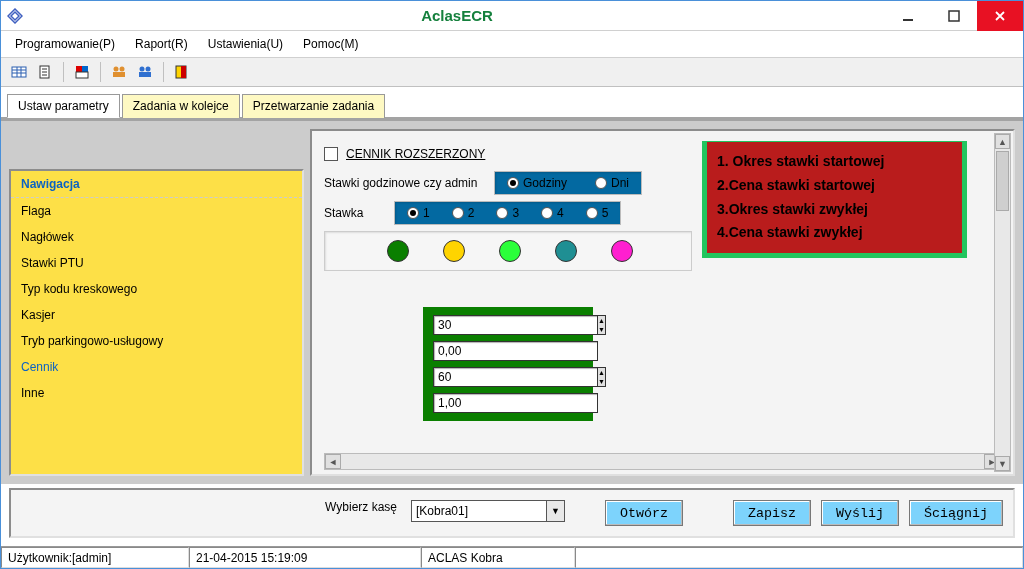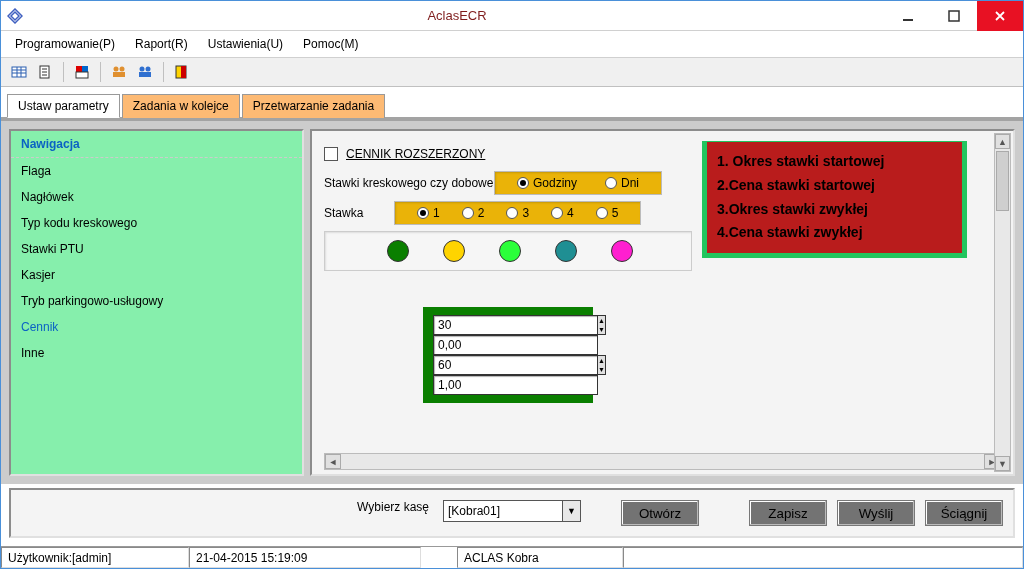--- a/index.html
+++ b/index.html
@@ -2,77 +2,77 @@
 <html><head>
 <meta charset="utf-8">
 <style>
   * { box-sizing: border-box; }
   body { margin:0; font-family: Tahoma, Arial, sans-serif; font-size: 12px; background:#fff; color:#000; }
   .window { border:1px solid #4a90d9; width:1024px; height:569px; display:flex; flex-direction:column; }
   .titlebar { background:#fff; height:30px; display:flex; align-items:center; border-bottom:1px solid #d0d0d0; }
   .title-icon { width:16px; height:16px; margin:0 6px; position:relative; }
   .title-icon::before, .title-icon::after { content:''; position:absolute; left:50%; top:50%; }
   .title-icon svg { display:block; }
-  .title-text { flex:1; text-align:center; font-size:13px; color:#7f1d1d; }
+  .title-text { flex:1; text-align:center; font-size:15px; color:#15803d;font-weight:bold; }
   .winbtns { display:flex; }
   .winbtn { width:46px; height:30px; display:flex; align-items:center; justify-content:center; font-family: "Segoe UI Symbol", sans-serif; font-size:12px; }
   .winbtn.close { background:#e81123; color:#fff; }
   .menubar { background:#fff; padding:2px 6px; display:flex; gap:4px; border-bottom:1px solid #d0d0d0; }
   .menuitem { padding:4px 8px; }
   .toolbar { background:#f0f0f0; border-bottom:1px solid #c0c0c0; padding:3px 6px; display:flex; align-items:center; gap:2px; }
   .toolsep { width:1px; height:20px; background:#c0c0c0; margin:0 4px; }
   .toolbtn { width:24px; height:22px; display:flex; align-items:center; justify-content:center; }
   .tabbar { display:flex; border-bottom:4px solid #a3a3a3; padding:6px 6px 0 6px; background:#fff; }
-  .tab { border:1px solid #999; border-bottom:none; padding:4px 10px; background:#fdba74; margin-right:2px; position:relative; top:1px; }
+  .tab { border:1px solid #999; border-bottom:none; padding:4px 10px; background:#fef9c3; margin-right:2px; position:relative; top:1px; }
   .tab.active { background:#fff; border-bottom:1px solid #fff; }
   .workarea { flex:1; display:flex; padding:8px; gap:6px; background:#ccc; }
-  .nav { width:295px; background:#86efac; border:2px inset #e0e0e0; }
+  .nav { width:295px; background:#fde047; border:2px inset #e0e0e0;margin-top:40px; }
   .nav-header { color:#0b62c4; font-weight:bold; padding:6px 10px; border-bottom:1px dashed #ccc; }
   .nav-item { padding:6px 10px; }
   .nav-item.current { color:#0b62c4; }
   .main { flex:1; background:#f4f4f4; border:2px inset #e0e0e0; padding:10px 12px 4px 12px; display:flex; flex-direction:column; position:relative; }
   .main-inner { flex:1; display:flex; gap:10px; overflow:hidden; }
   .form-col { flex:1; min-width:0; position:relative; }
   .legend { width:265px; margin-top:-4px; }
   .legend-box { background:#b91c1c; border:5px solid #22c55e; padding:8px 10px; font-size:14px; line-height:1.7; }
   .legend-line.b { font-weight:bold; }
   .row { display:flex; align-items:center; margin:6px 0; }
   .chk-row { margin-bottom:10px;text-decoration:underline; }
   .chk { width:14px; height:14px; border:1px solid #555; background:#fff; display:inline-block; margin-right:8px; }
-  .radio-group { border:1px solid #bbb; box-shadow: inset 1px 1px 2px rgba(0,0,0,.15); background:#eab308; padding:4px 22px; display:flex; gap:28px; align-items:center;text-align:center; }
+  .radio-group { border:1px solid #bbb; box-shadow: inset 1px 1px 2px rgba(0,0,0,.15); background:#0369a1; padding:4px 12px; display:flex; gap:28px; align-items:center;text-align:center; }
   .radio { display:flex; align-items:center; gap:4px; }
   .rdot { width:12px; height:12px; border:1px solid #555; border-radius:50%; background:#fff; display:flex; align-items:center; justify-content:center; }
   .rdot.sel::after { content:''; width:6px; height:6px; background:#000; border-radius:50%; }
   .lbl { width:170px; }
   .circle-bar { border:1px solid #ccc; box-shadow: inset 1px 1px 2px rgba(0,0,0,.1); background:#f6f6f6; margin-top:6px; padding:8px 10px; display:flex; gap:34px; justify-content:flex-start; padding-left:62px; }
   .circ { width:22px; height:22px; border-radius:50%; border:1px solid #333; }
-  .green-panel { background:#0a7f00; width:170px; margin:36px auto 0 auto; padding:8px 10px; display:flex; flex-direction:column; }
+  .green-panel { background:#0a7f00; width:170px; margin:36px auto 0 auto; padding:8px 10px; display:flex; flex-direction:column; gap:6px; }
   .gp-field { display:flex; }
   .gp-input { flex:1; height:20px; border:1px solid #333; box-shadow: inset 1px 1px 1px rgba(0,0,0,.3); background:#fff; font-size:12px; padding:0 4px; }
   .spin { width:16px; height:20px; border:1px solid #333; border-left:none; background:#e0e0e0; display:flex; flex-direction:column; }
   .spin span { flex:1; display:flex; align-items:center; justify-content:center; font-size:7px; line-height:1; }
   .hscroll { height:17px; background:#e8e8e8; border:1px solid #bbb; margin-top:4px; position:relative; }
   .hscroll .arrow { position:absolute; top:0; width:16px; height:15px; background:#e0e0e0; border:1px solid #aaa; display:flex; align-items:center; justify-content:center; font-size:9px; color:#555; }
   .hscroll .arrow.l { left:0; }
   .hscroll .arrow.r { right:0; }
   .vscroll { position:absolute; right:2px; top:2px; bottom:2px; width:17px; background:#e8e8e8; border:1px solid #bbb; }
   .vscroll .arrow { position:absolute; left:0; right:0; height:15px; background:#e0e0e0; border:1px solid #aaa; display:flex; align-items:center; justify-content:center; font-size:9px; color:#555; }
   .vscroll .arrow.t { top:0; }
   .vscroll .arrow.b { bottom:0; }
   .vscroll .thumb { position:absolute; left:1px; right:1px; top:17px; height:60px; background:#cfcfcf; border:1px solid #aaa; }
   .main-right-pad { width:24px; }
   .bottombar { border:2px inset #e0e0e0; background:#f4f4f4; margin:4px 8px 8px 8px; padding:10px; display:flex; gap:10px; justify-content:flex-end; }
   .bb-label { margin-right:4px; }
   .select { display:flex; }
-  .select input { width:120px; height:22px; border:1px solid #555; background:#fff; font-size:12px; padding:0 4px; }
+  .select input { width:136px; height:22px; border:1px solid #555; background:#fff; font-size:12px; padding:0 4px; }
   .select .btn { width:18px; height:22px; border:1px solid #555; border-left:none; background:#e8e8e8; display:flex; align-items:center; justify-content:center; font-size:9px; }
-  .button { min-width:78px; height:26px; border:1px solid #777; background:#737373; padding:0 14px; box-shadow: inset -1px -1px 0 #bbb, inset 1px 1px 0 #fff; }
+  .button { min-width:78px; height:26px; border:1px solid #777; background:#7dd3fc; padding:0 14px; box-shadow: inset -1px -1px 0 #bbb, inset 1px 1px 0 #fff; font-family: Liberation Mono, monospace; }
   .statusbar { height:22px; border-top:1px solid #999; display:flex; font-size:12px; }
   .status-cell { border:1px inset #ddd; padding:2px 6px; display:flex; align-items:center; }
-  .sc1 { width:188px; } .sc2 { width:232px; } .sc3 { width:166px;margin-left:36px; } .sc4 { flex:1; }
+  .sc1 { width:188px; } .sc2 { width:232px; } .sc3 { width:154px; } .sc4 { flex:1; }
 </style>
 </head>
 <body>
 
 <div class="window">
 
   <div class="titlebar">
     <span class="title-icon">
       <svg width="16" height="16" viewBox="0 0 16 16">
           <g stroke="#4060c0" stroke-width="1.5" fill="none">
@@ -163,39 +163,39 @@
     <div class="tab">Zadania w kolejce</div>
     <div class="tab">Przetwarzanie zadania</div>
   </div>
 
   <div class="workarea">
 
     <div class="nav">
       <div class="nav-header">Nawigacja</div>
       <div class="nav-item">Flaga</div>
       <div class="nav-item">Nagłówek</div>
+      <div class="nav-item">Stawki PTU</div>
       <div class="nav-item">Typ kodu kreskowego</div>
-      <div class="nav-item">Stawki PTU</div>
       <div class="nav-item">Kasjer</div>
       <div class="nav-item">Tryb parkingowo-usługowy</div>
       <div class="nav-item current">Cennik</div>
       <div class="nav-item">Inne</div>
     </div>
 
     <div class="main">
       <div class="main-inner">
         <div class="form-col">
 
           <div class="row chk-row">
             <span class="chk"></span>
             <span>CENNIK ROZSZERZONY</span>
           </div>
 
           <div class="row">
-            <div class="lbl">Stawki kreskowego czy dobowe</div>
+            <div class="lbl">Stawki godzinowe czy admin</div>
             <div class="radio-group">
               <div class="radio">
                   <span class="rdot sel"></span>
                   <span>Godziny</span>
                 </div>
               <div class="radio">
                   <span class="rdot"></span>
                   <span>Dni</span>
                 </div>
             </div>

